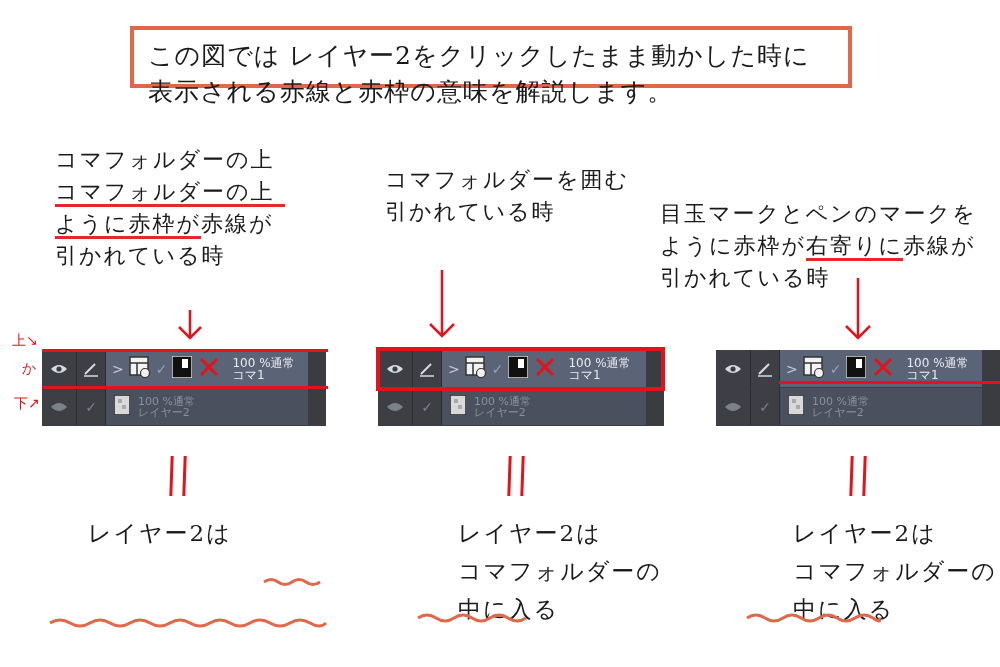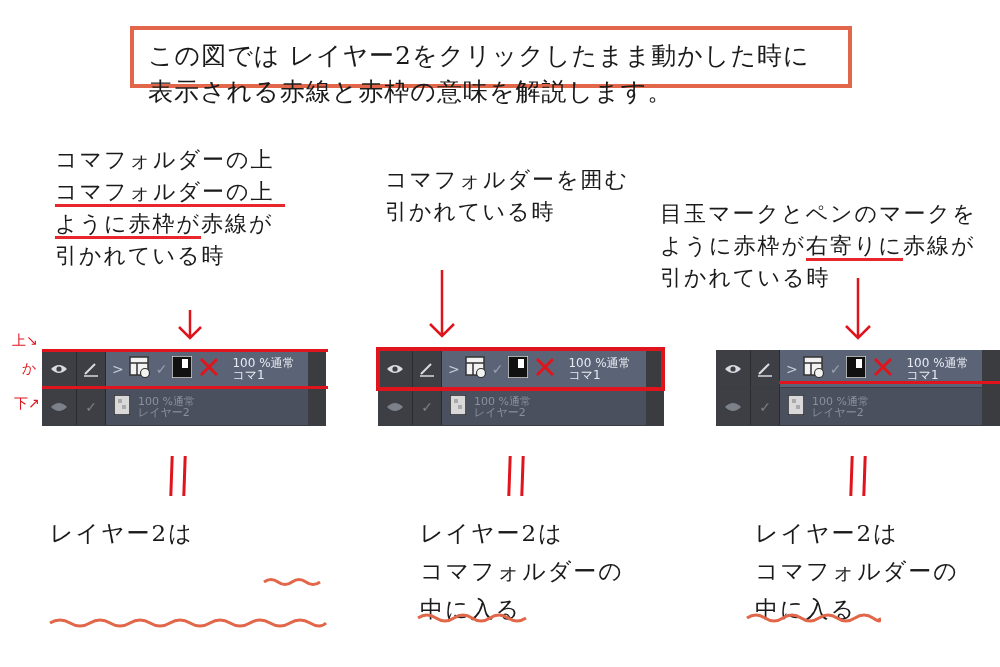--- a/index.html
+++ b/index.html
@@ -29,21 +29,21 @@
   .lbl2 { font-family:"DejaVu Sans", sans-serif; font-size:11px; line-height:11px; color:#8a909c; }
   .chev { color:#c7ccd6; font-family:"DejaVu Sans", sans-serif; font-size:14px; }
   .check { color:#9aa0ab; font-family:"DejaVu Sans", sans-serif; font-size:14px; }
 
   .redline { position:absolute; height:3px; background:#e0141c; }
   .redframe { position:absolute; border:4px solid #e0141c; box-sizing:border-box; }
 
   .eq { font-size:0; }
   .eq span { display:inline-block; width:3px; height:40px; background:#e0141c; margin:0 5px; transform:skewX(-2deg); }
 
-  .result { font-size:23px; line-height:38px; letter-spacing:2px; white-space:nowrap; }
+  .result { font-size:23px; line-height:38px; letter-spacing:2px; white-space:nowrap;margin-left:38px; }
   .squig svg { display:block; }
   .hand { color:#e0141c; font-family:"DejaVu Sans", sans-serif; font-size:14px; }
 </style>
 </head>
 <body>
 
 <div class="abs title-box">
   <div>この図では レイヤー2をクリックしたまま動かした時に</div>
   <div>表示される赤線と赤枠の意味を解説します。</div>
 </div>

